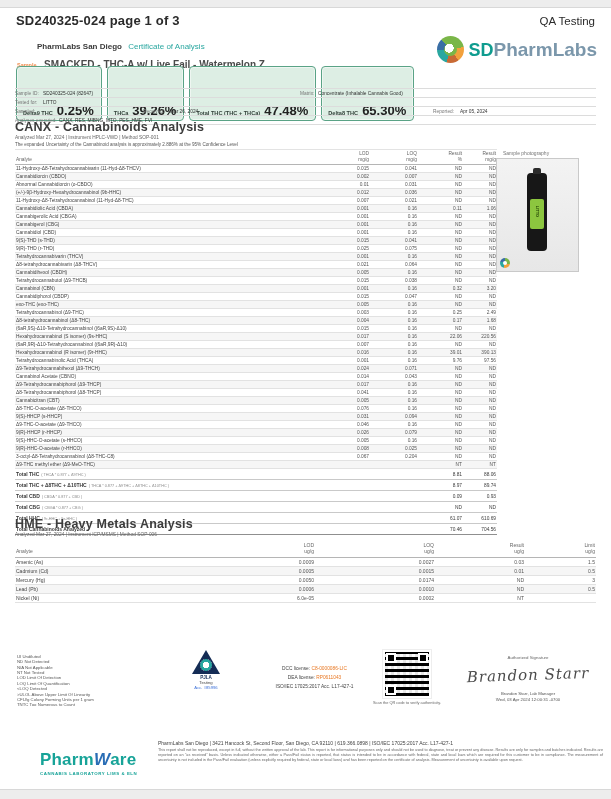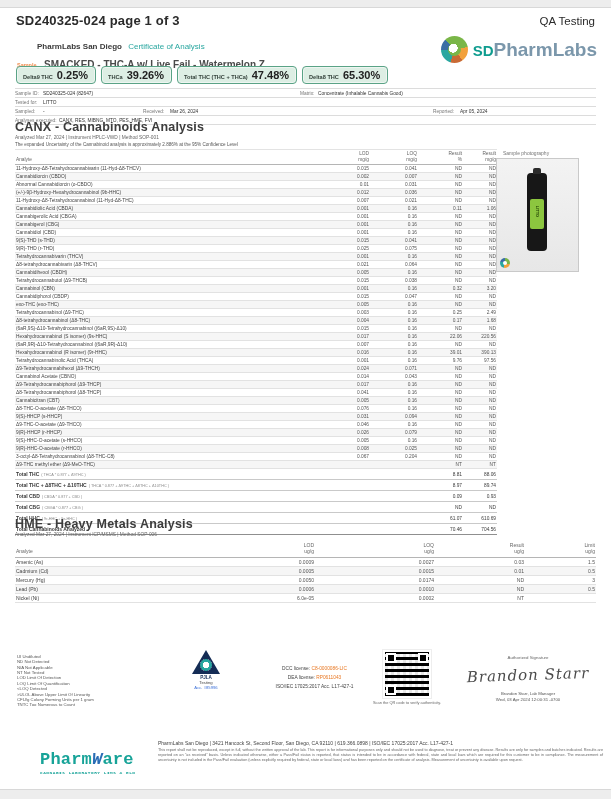--- a/index.html
+++ b/index.html
@@ -17,29 +17,29 @@
   .certtitle{color:#2aa7a0;margin-left:4px;}
 
   .sampleline{position:absolute;left:17px;top:54px;}
   .samplelabel{font-size:5.5px;color:#f08b4b;font-weight:700;margin-right:3px;vertical-align:1px;}
   .samplename{font-size:10px;font-weight:700;color:#4a4a4a;}
 
   .badges{position:absolute;left:16px;top:66px;display:flex;gap:5px;}
   .badge{border:1px solid #5aa386;background:#ddeee4;border-radius:4px;padding:2px 7px 2px 6px;
          display:flex;align-items:baseline;gap:4px;box-shadow:0 0 0 1px #eef6f1 inset;}
   .badge .bl{font-size:5.6px;font-weight:700;color:#33413a;}
-  .badge .bv{font-size:11px;font-weight:700;color:#222;}
+  .badge .bv{font-size:13px;font-weight:700;color:#222;margin-top:34px;}
 
   .logo{position:absolute;right:14px;top:36px;display:flex;align-items:center;gap:5px;}
   .emblem{width:27px;height:27px;border-radius:50%;
           background:conic-gradient(#7ab648 0 22%,#f2a13c 22% 40%,#c96a35 40% 55%,#2aa7a0 55% 75%,#3a6ea5 75% 88%,#7ab648 88% 100%);
           position:relative;}
   .emblem:after{content:"";position:absolute;left:7px;top:7px;width:13px;height:13px;border-radius:50%;
           background:radial-gradient(circle at 40% 40%,#ffffff 0 40%,#7ab648 41% 100%);}
-  .logotext .sd{font-size:15px;font-weight:700;color:#0f9c8f;}
+  .logotext .sd{font-size:18px;font-weight:700;color:#0f9c8f;}
   .logotext .pl{font-size:19px;font-weight:700;color:#7b97ab;}
 
   .info{position:absolute;left:15px;top:88px;width:581px;font-size:4.8px;}
   .irow{position:relative;height:8px;border-top:1px solid #dcdcdc;}
   .irow:last-child{border-bottom:1px solid #dcdcdc;}
   .irow span{position:absolute;top:1.5px;white-space:nowrap;}
   .ilabel{color:#777;}
   .ival{color:#333;}
 
   .sectitle{position:absolute;left:15px;font-size:12.5px;font-weight:700;color:#3c3c3c;letter-spacing:.2px;}
@@ -102,21 +102,21 @@
   .sig{position:absolute;left:458px;top:655px;width:140px;text-align:center;}
   .sig .sh{font-size:4.4px;color:#666;}
   .sig .name{font-family:"DejaVu Serif",serif;font-style:italic;font-size:15px;color:#4a4a4a;
              transform:rotate(-2deg);margin-top:6px;letter-spacing:1px;}
   .sig .who{font-size:4.3px;color:#555;margin-top:7px;}
   .sig .when{font-size:4.3px;color:#555;margin-top:1px;}
 
   .address{position:absolute;left:0;top:740px;width:611px;text-align:center;font-size:5px;color:#444;}
   .disclaimer{position:absolute;left:158px;top:748px;width:445px;font-size:3.8px;color:#666;line-height:1.3;text-align:justify;}
 
-  .pharmware{position:absolute;left:40px;top:750px;font-family:Liberation Mono, monospace;}
+  .pharmware{position:absolute;left:40px;top:750px;}
   .pw-main{font-size:17px;font-weight:700;color:#17a398;letter-spacing:.2px;}
   .pw-main .wave{color:#2a6db5;font-style:italic;}
   .pw-tag{font-size:4.4px;font-weight:700;color:#17a398;letter-spacing:.55px;margin-top:1px;}
 </style>
 </head>
 <body>
 
 <div class="page">
   <div class="strip top"></div>
 

